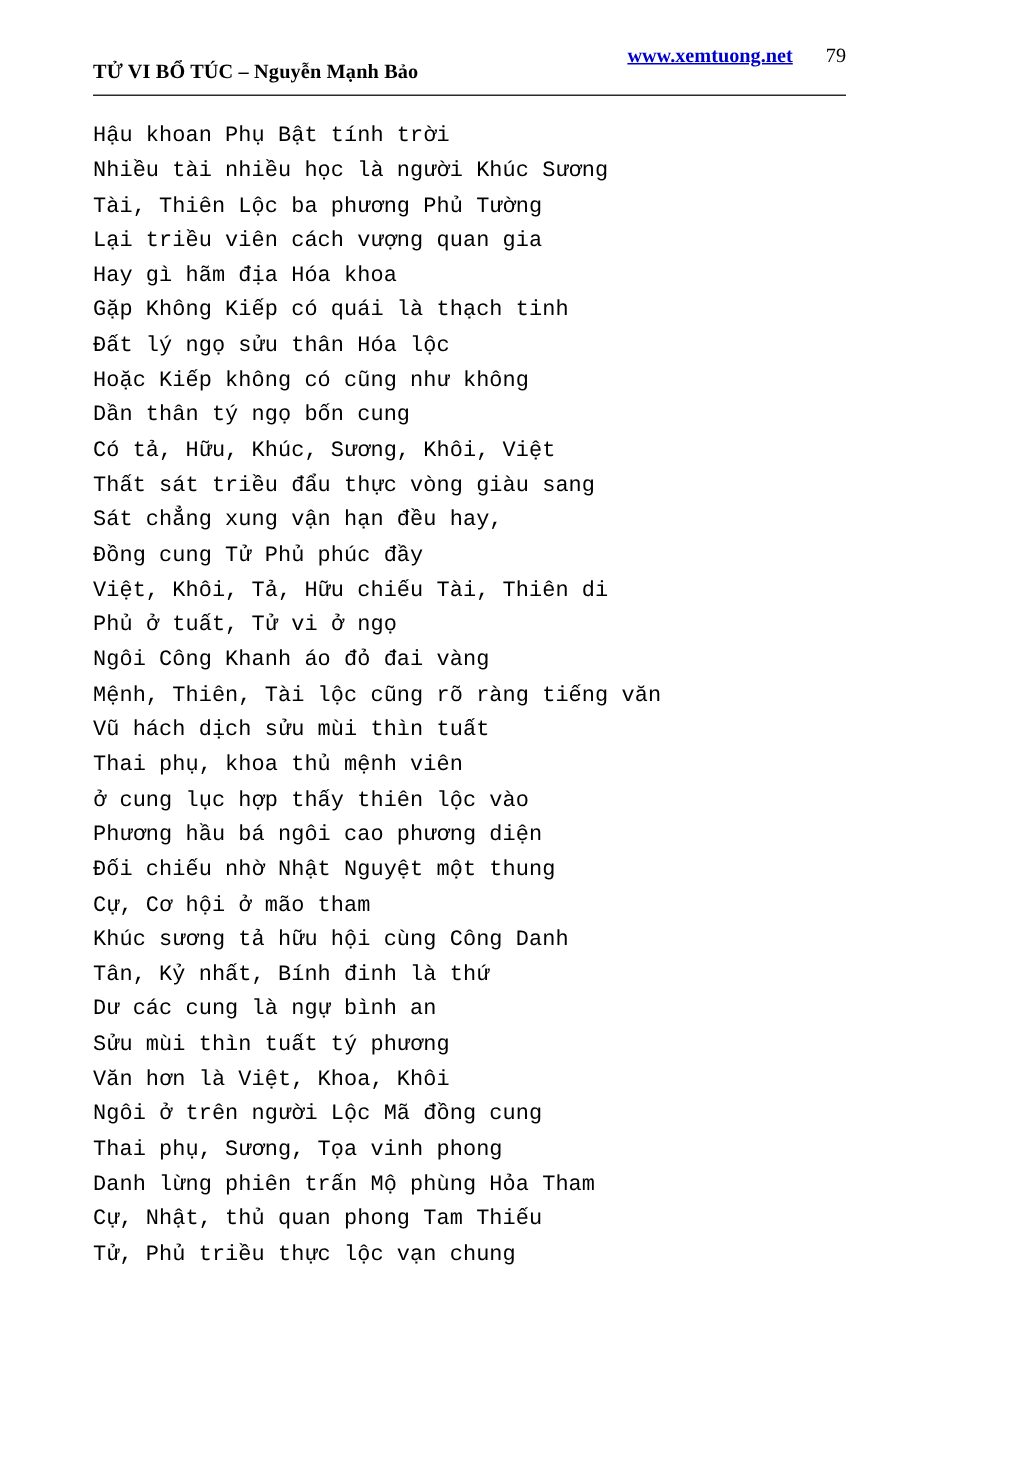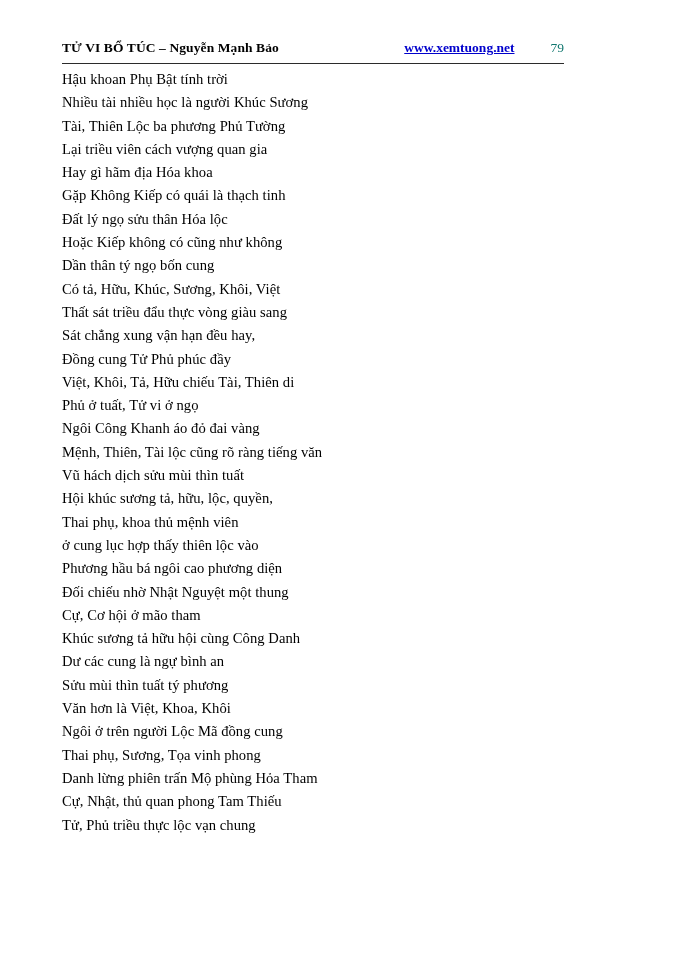--- a/index.html
+++ b/index.html
@@ -33,38 +33,39 @@
   }
   .header-title {
     font-weight: bold;
     font-size: 13.5px;
     white-space: nowrap;
     letter-spacing: 0.1px;
   }
   .header-right {
     position: absolute;
     right: 0;
-    bottom: 7px;
+    bottom: 18px;
     display: flex;
     align-items: flex-start;
-    gap: 36px;
+    gap: 22px;
   }
   .header-link {
     color: #0000cc;
     font-weight: bold;
     font-size: 13.5px;
     text-decoration: underline;
     cursor: pointer;
   }
   .page-number {
     font-size: 13.5px;
-    color: #0f766e;
+    color: #000000;
   }
   .body-text {
-    margin-top: 4px;
+    margin-top: 16px;
+    font-family: Liberation Mono, monospace;
   }
   .line {
     font-size: 14.6px;
     line-height: 23.3px;
     white-space: nowrap;
     letter-spacing: 0.05px;
   }
 </style>
 </head>
 <body>
@@ -91,27 +92,27 @@
     <div class="line">Dần thân tý ngọ bốn cung</div>
     <div class="line">Có tả, Hữu, Khúc, Sương, Khôi, Việt</div>
     <div class="line">Thất sát triều đẩu thực vòng giàu sang</div>
     <div class="line">Sát chẳng xung vận hạn đều hay,</div>
     <div class="line">Đồng cung Tử Phủ phúc đầy</div>
     <div class="line">Việt, Khôi, Tả, Hữu chiếu Tài, Thiên di</div>
     <div class="line">Phủ ở tuất, Tử vi ở ngọ</div>
     <div class="line">Ngôi Công Khanh áo đỏ đai vàng</div>
     <div class="line">Mệnh, Thiên, Tài lộc cũng rõ ràng tiếng văn</div>
     <div class="line">Vũ hách dịch sửu mùi thìn tuất</div>
-    <div class="line">Hội khúc sương tả, hữu, lộc, quyền,</div>
     <div class="line">Thai phụ, khoa thủ mệnh viên</div>
     <div class="line">ở cung lục hợp thấy thiên lộc vào</div>
     <div class="line">Phương hầu bá ngôi cao phương diện</div>
     <div class="line">Đối chiếu nhờ Nhật Nguyệt một thung</div>
     <div class="line">Cự, Cơ hội ở mão tham</div>
     <div class="line">Khúc sương tả hữu hội cùng Công Danh</div>
+    <div class="line">Tân, Kỷ nhất, Bính đinh là thứ</div>
     <div class="line">Dư các cung là ngự bình an</div>
     <div class="line">Sửu mùi thìn tuất tý phương</div>
     <div class="line">Văn hơn là Việt, Khoa, Khôi</div>
     <div class="line">Ngôi ở trên người Lộc Mã đồng cung</div>
     <div class="line">Thai phụ, Sương, Tọa vinh phong</div>
     <div class="line">Danh lừng phiên trấn Mộ phùng Hỏa Tham</div>
     <div class="line">Cự, Nhật, thủ quan phong Tam Thiếu</div>
     <div class="line">Tử, Phủ triều thực lộc vạn chung</div>
   </div>
 

